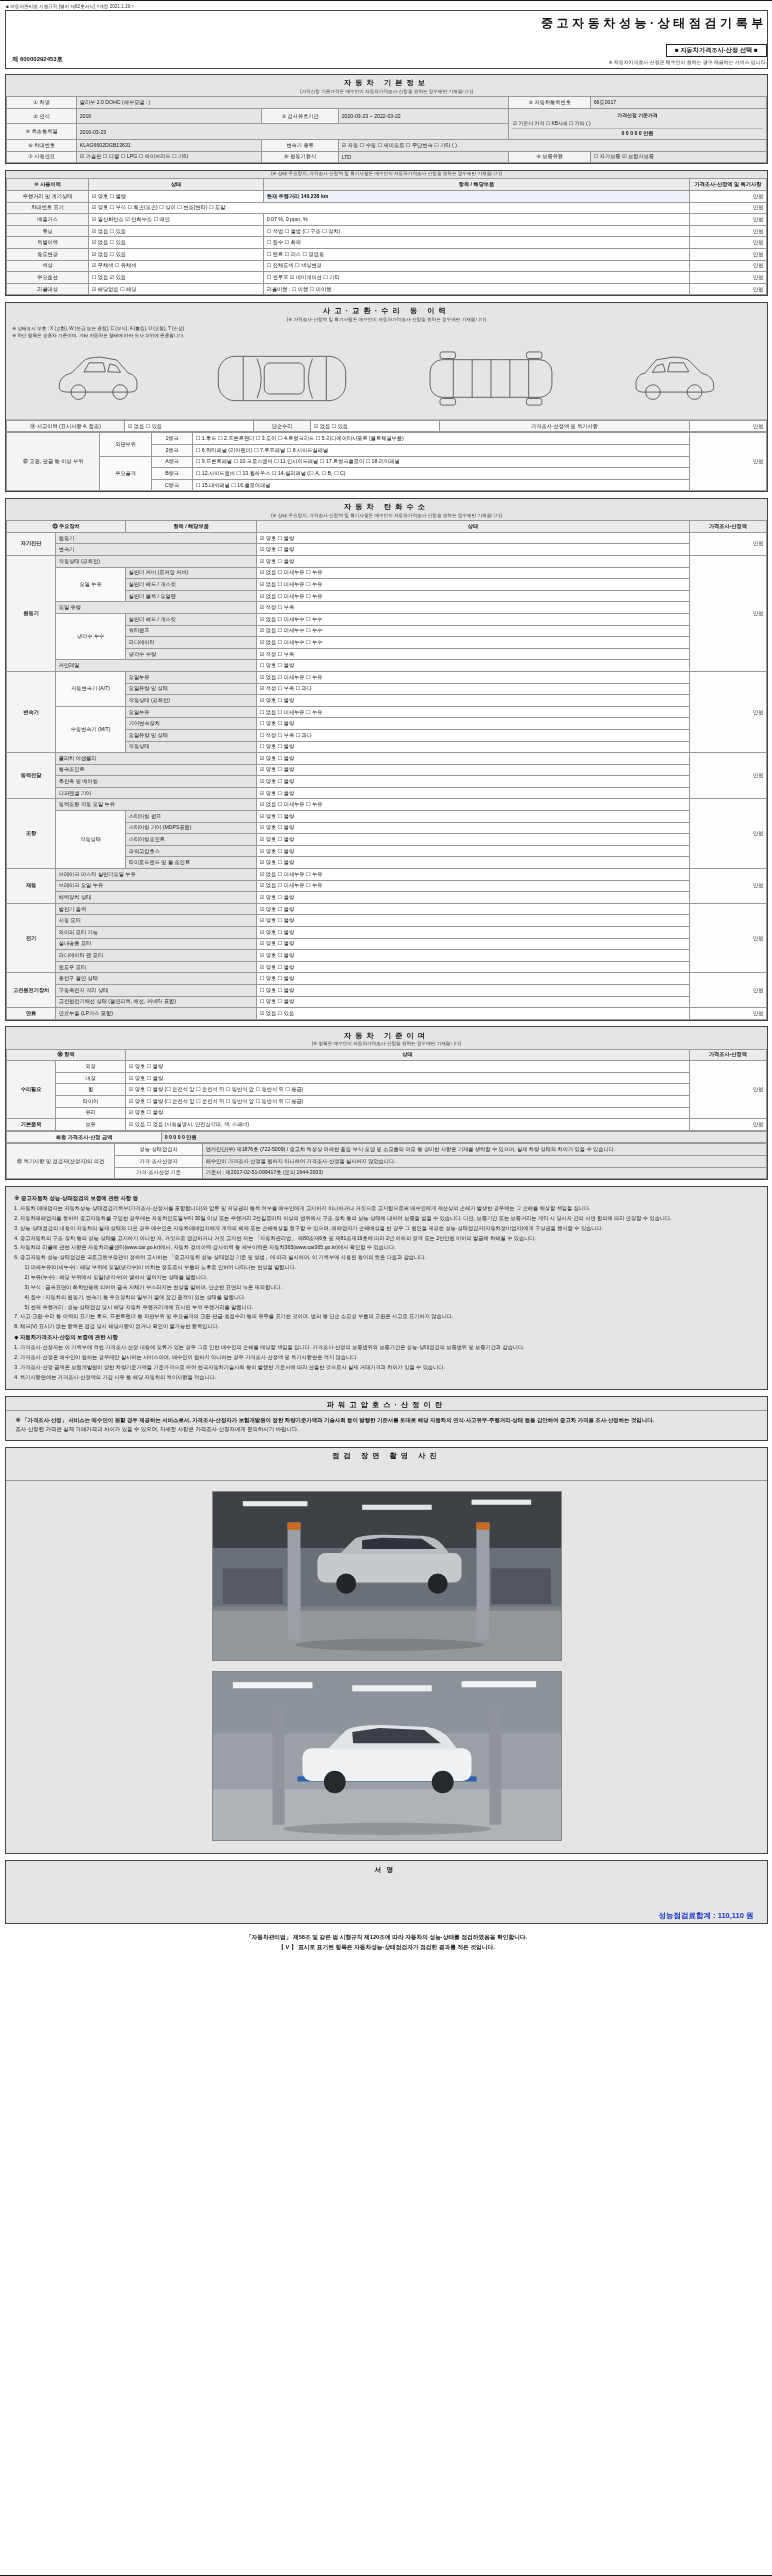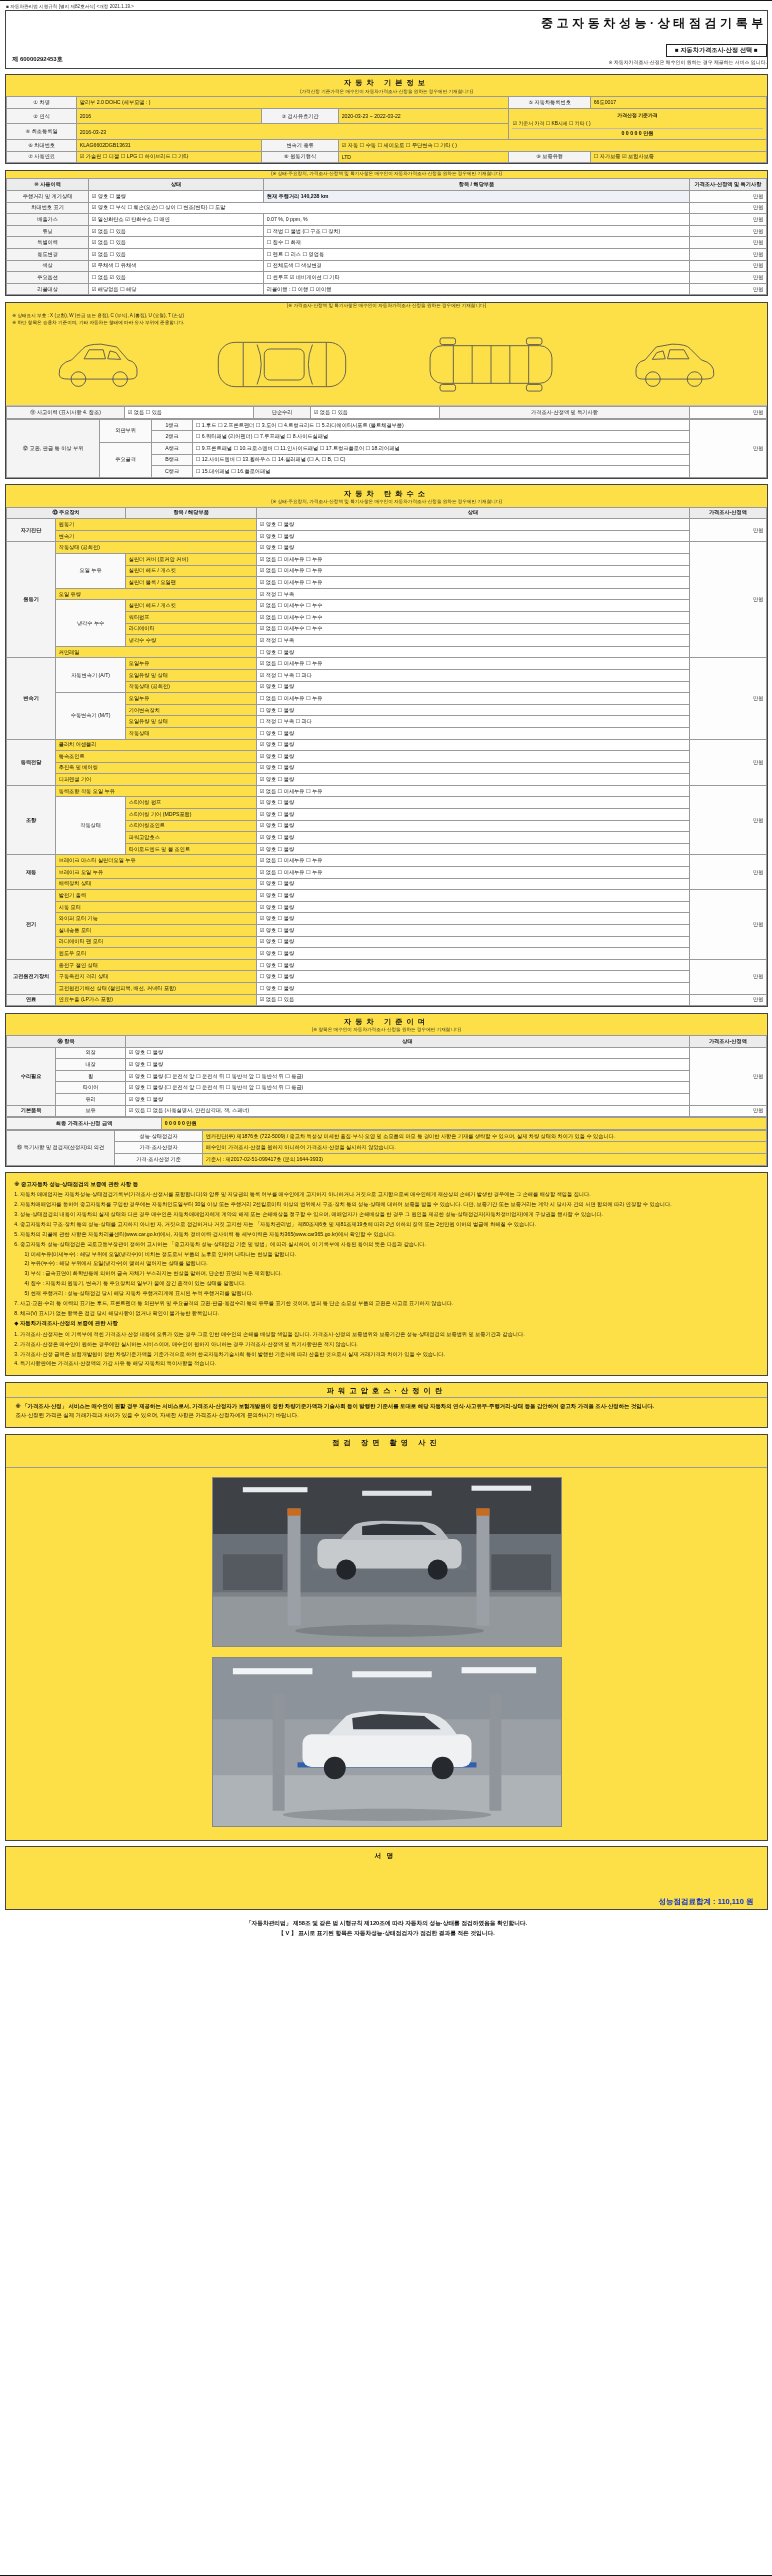--- a/index.html
+++ b/index.html
@@ -4,21 +4,21 @@
 <style>
 *{box-sizing:border-box}
 body{margin:0;background:#ddd;font-family:"Liberation Sans","DejaVu Sans",sans-serif;color:#111}
 .page{width:773px;min-height:2576px;margin:0 auto;background:#fff;border-top:1.5px solid #151515;border-bottom:1.5px solid #151515;padding:1.5px 4.1px 9.3px}
 .topstrip{font-size:4.6px;color:#333;padding:1px 2.1px 1.5px}
 .header{position:relative;text-align:right;padding:4.1px 0 3.1px;border:0.6px solid #444;margin:0 1px 5.2px}
 .header .title{font-size:12px;font-weight:bold;letter-spacing:3.6px}
 .header .subtitle{display:inline-block;border:0.8px solid #222;padding:1px 8.2px;font-weight:bold;font-size:6.2px;margin-top:2.6px}
 .header .note{font-size:4.9px;margin-top:2.1px;color:#222}
 .header .doc-no{position:absolute;left:6.2px;bottom:4.1px;font-weight:bold;font-size:6px}
-.sec{border:0.6px solid #444;margin:0 1px 5.7px;background:#fde047}
+.sec{border:0.6px solid #444;margin:0 1px 5.7px;background:#e5e5e5}
 .sec-title{text-align:center;font-weight:bold;font-size:7.2px;letter-spacing:4.1px;padding:3.1px 0 0.5px}
 .sec-sub{text-align:center;font-size:4.6px;color:#333;padding-bottom:2.6px}
 table{width:100%;border-collapse:collapse;table-layout:fixed}
 td,th{border:0.5px solid #9a9a9a;font-size:5.2px;padding:1.8px 2.6px;vertical-align:middle;overflow:hidden;word-break:keep-all}
 th{background:#ececec;font-weight:bold;text-align:center}
 td.lab{background:#f4f4f4;text-align:center}
 td.dev{background:#f4f4f4;text-align:center;font-weight:bold}
 td.sub{background:#fafafa;text-align:center}
 td.price{text-align:right;color:#333;background:#fdfdfd}
 td.hl{font-weight:bold;background:#eef1f7}
@@ -177,20 +177,21 @@
             <td class="lab">리콜대상</td>
             <td class="chk">☑ 해당없음     ☐ 해당</td>
             <td class="chk">리콜이행 :    ☐ 이행     ☐ 미이행</td>
             <td class="price">만원</td>
           </tr>
         </tbody>
     </table>
   </div>
 
   <div class="sec">
+    <div class="sec-title">사고·교환·수리 등 이력</div>
     <div class="sec-sub">(※ 가격조사·산정액 및 특기사항은 매수인이 자동차가격조사·산정을 원하는 경우에만 기재합니다)</div>
     <div class="legend">※ 상태표시 부호 :  X (교환),  W (판금 또는 용접),  C (부식),  A (흠집),  U (요철),  T (손상)</div>
     <div class="legend">※ 하단 항목은 승용차 기준이며, 기타 자동차는 형태에 따라 유사 부위에 준용합니다.</div>
     <div class="diagrams">
       <span class="diagram">
         <svg class="lineart" width="98" height="62" viewBox="0 0 170 110">
           <path d="M18 72 Q16 52 40 46 L60 26 Q66 18 92 18 L120 23 L140 46 Q158 50 156 70 Q156 80 144 80 L34 80 Q18 80 18 72 Z"></path>
           <circle cx="52" cy="80" r="13"></circle>
             <circle cx="126" cy="80" r="13"></circle>
           <path d="M62 44 L71 28 L96 28 L100 44 Z"></path>

